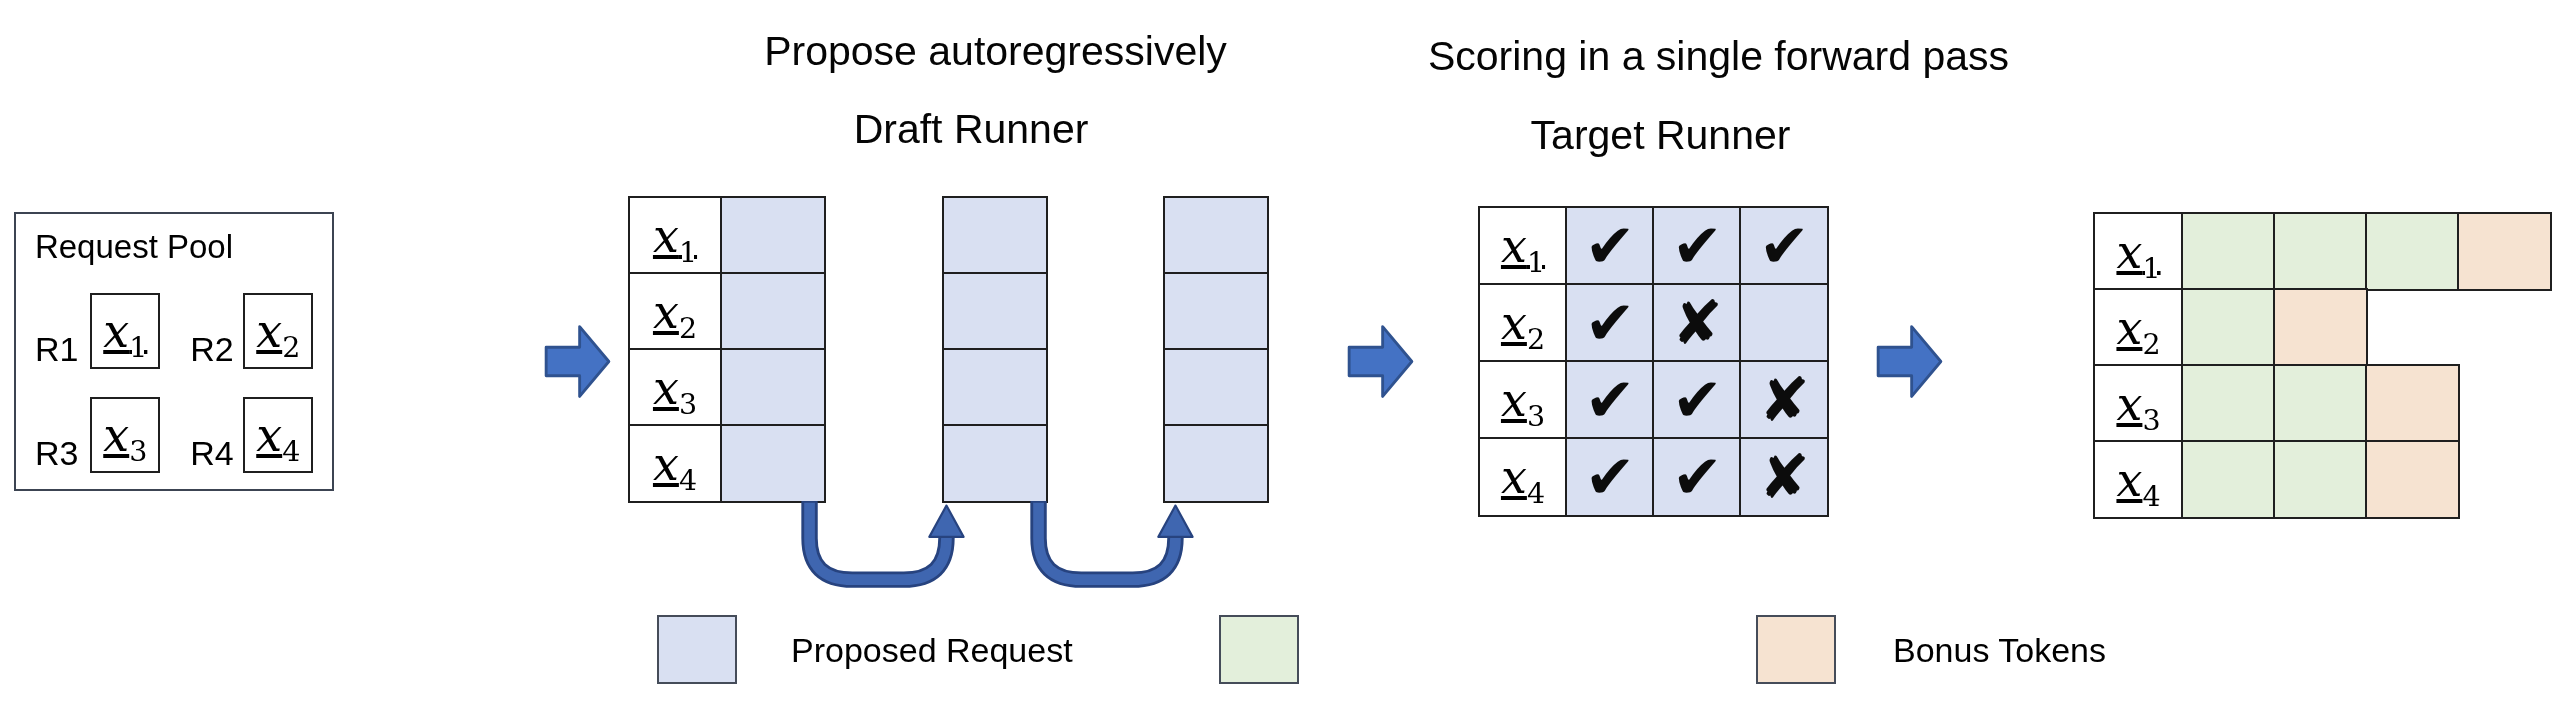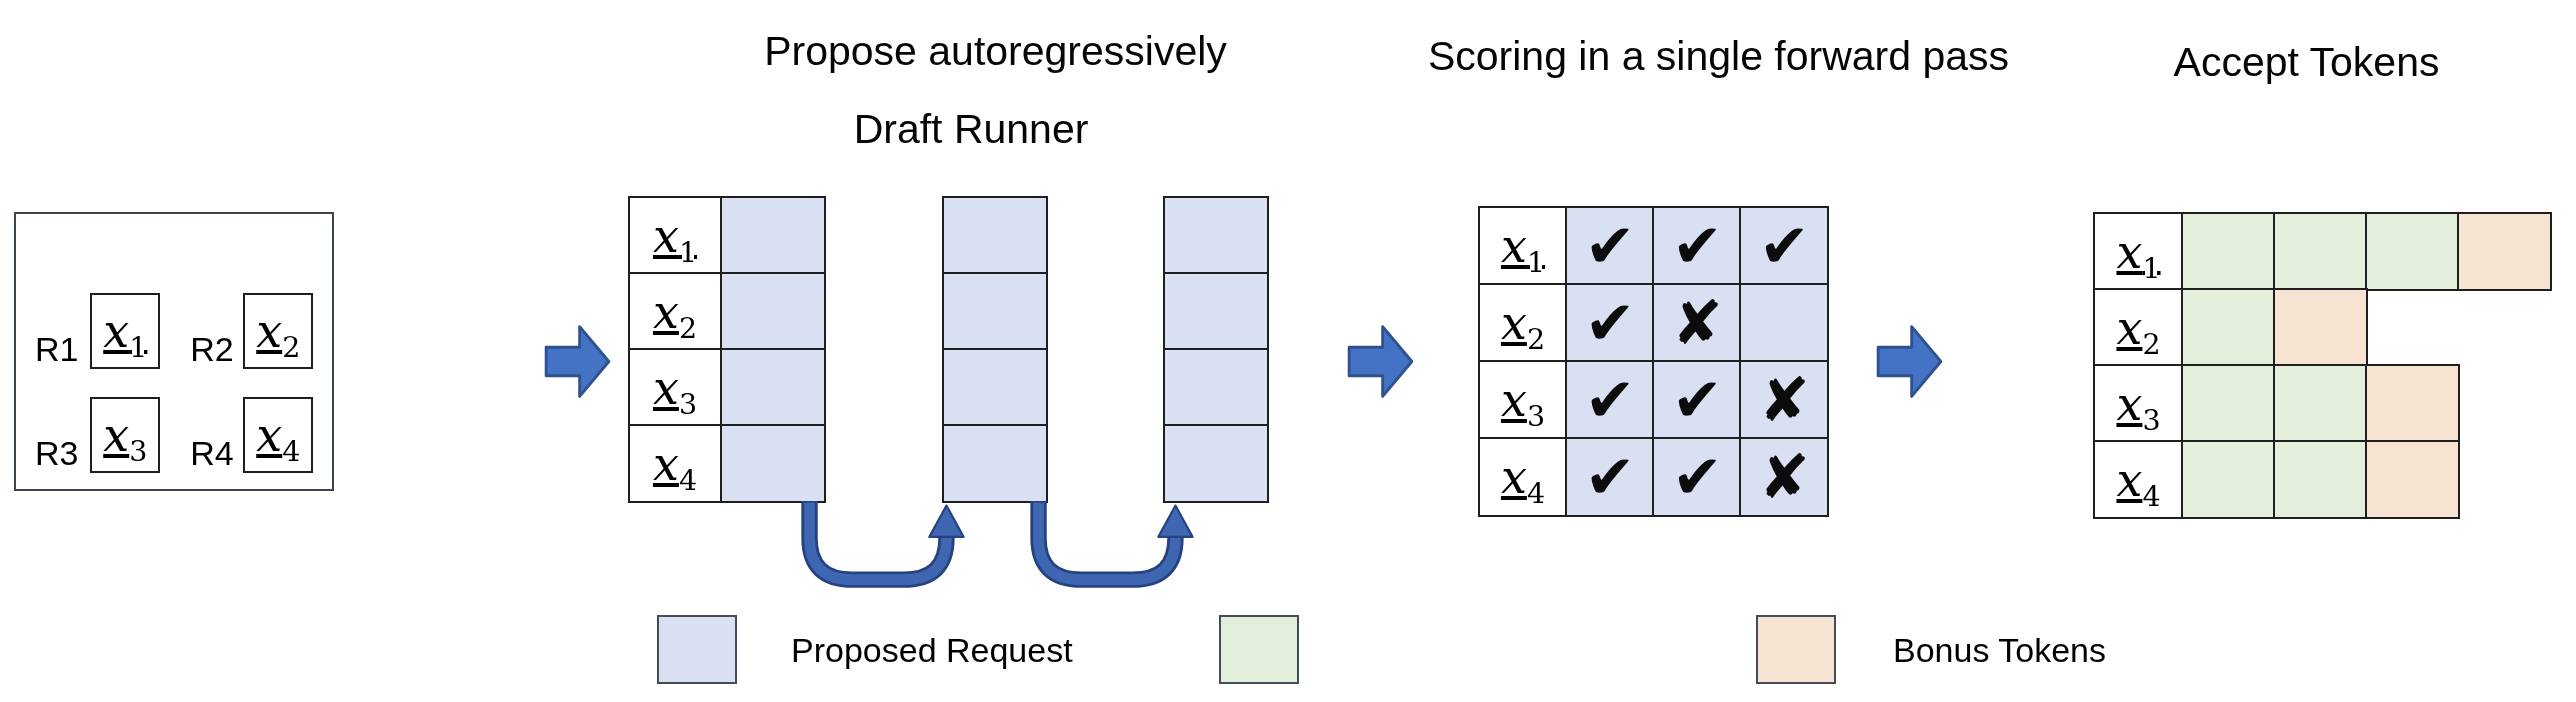--- a/index.html
+++ b/index.html
@@ -76,23 +76,24 @@
   .legend-label { position:absolute; font-size:34px; line-height:1.2; white-space:nowrap; }
 </style>
 </head>
 <body>
 
 <div class="canvas">
 
   <div class="heading" style="left:710px; top:28.6px; width:571px;">Propose autoregressively</div>
   <div class="heading" style="left:1397px; top:34px; width:643px;">Scoring in a single forward pass</div>
   <div class="heading" style="left:828px; top:107px; width:286px;">Draft Runner</div>
-  <div class="heading" style="left:2128px; top:40px; width:357px;">Accept Tokens</div>
+  <div class="heading" style="left:1482px; top:113px; width:357px;">Target Runner</div>
 
   <div class="pool" style="left:14.3px; top:212px; width:320px; height:279px;">
+    <div class="pool-title">Request Pool</div>
 
     <div class="req-label" style="left:18.6px; top:96px;">R1</div>
     <div class="tok-box" style="left:74px; top:79px;">
       <span class="tok"><i>x</i><sub>1</sub></span>
     </div>
 
     <div class="req-label" style="left:174px; top:96px;">R2</div>
     <div class="tok-box" style="left:227px; top:79px;">
       <span class="tok"><i>x</i><sub>2</sub></span>
     </div>

